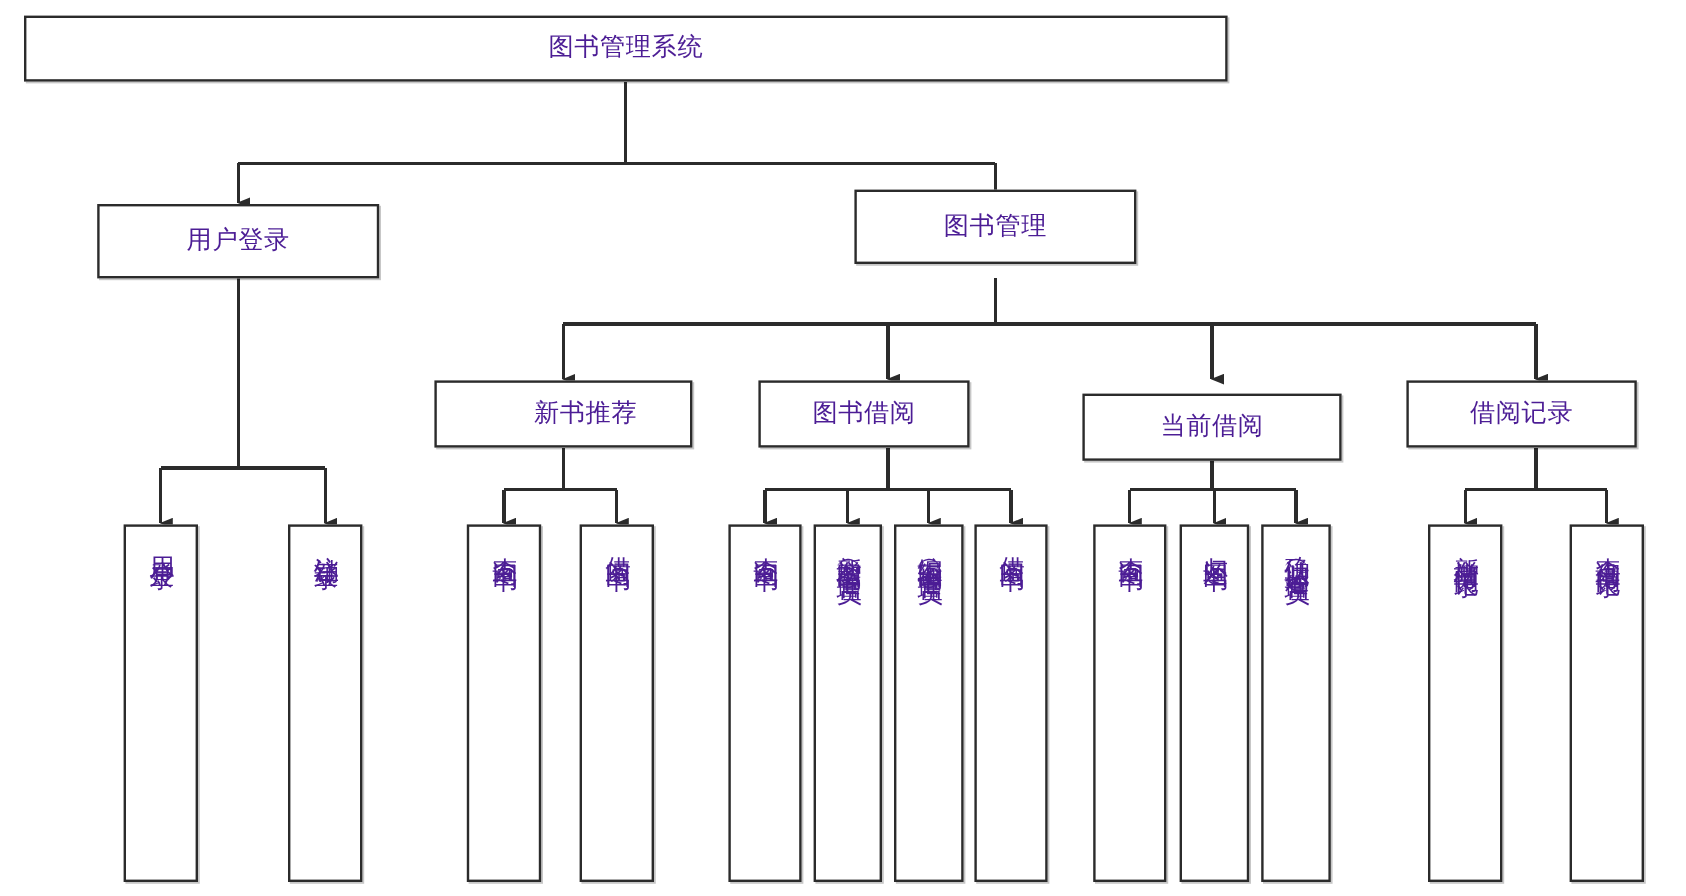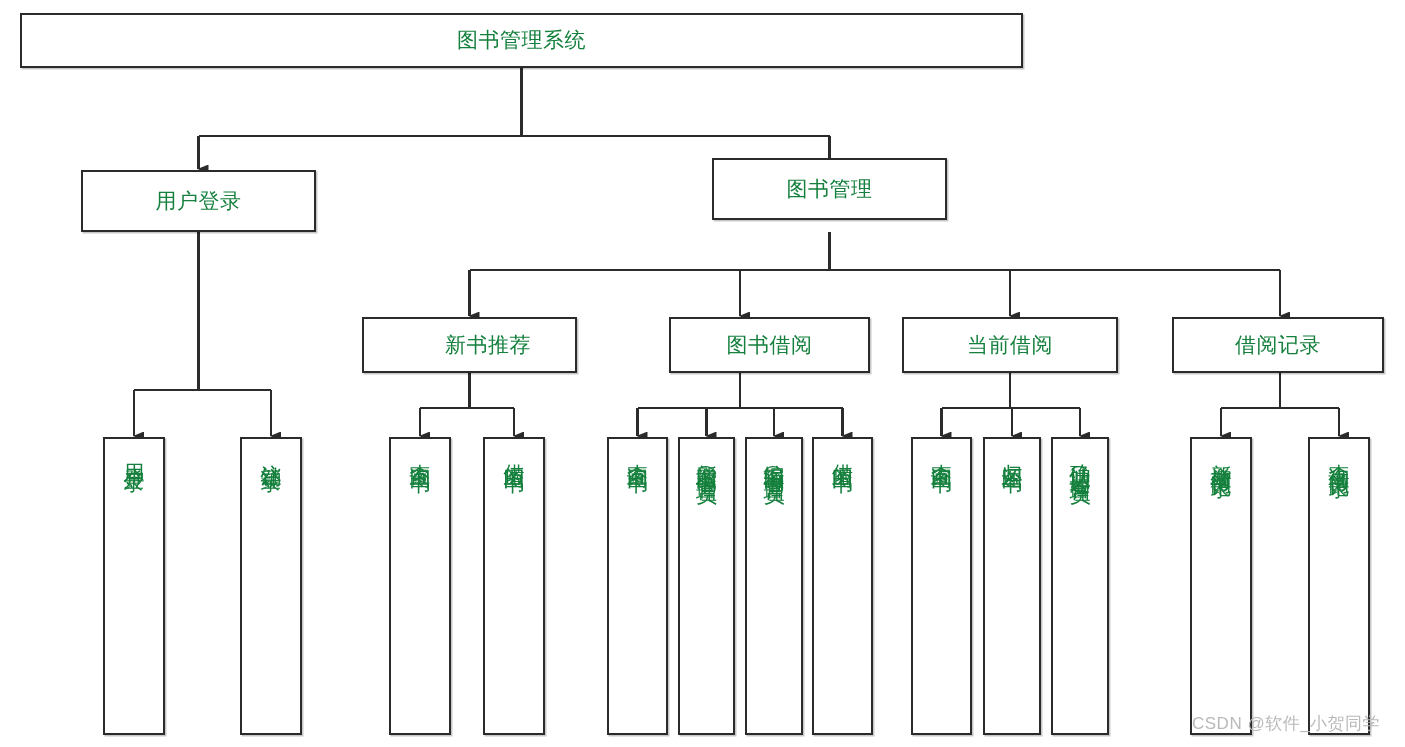--- a/index.html
+++ b/index.html
@@ -31,21 +31,21 @@
     position: absolute;
     box-sizing: border-box;
     background: #ffffff;
     border: 2px solid #2b2b2b;
     display: flex;
     align-items: center;
     justify-content: center;
     box-shadow: 1.5px 1.5px 0 rgba(0,0,0,0.22);
   }
   .node .label {
-    color: #15803d;
+    color: #4c1d95;
     letter-spacing: 0.5px;
     line-height: 1.18;
     text-align: center;
     white-space: pre-line;
   }
   .node.horiz .label {
     font-size: 21px;
   }
   .node.vert {
     align-items: flex-start;
@@ -122,27 +122,27 @@
       </div>
       <div class="node horiz" style="left: 81px; top: 170px; width: 235px; height: 62px;">
         <div class="label">用户登录</div>
       </div>
       <div class="node horiz" style="left: 712px; top: 158px; width: 235px; height: 62px;">
         <div class="label">图书管理</div>
       </div>
       <div class="node horiz" style="left: 362px; top: 317px; width: 215px; height: 56px; padding-left: 37px;">
         <div class="label">新书推荐</div>
       </div>
-      <div class="node horiz" style="left: 632px; top: 317px; width: 201px; height: 56px; margin-left: 37px;">
+      <div class="node horiz" style="left: 632px; top: 317px; width: 176px; height: 56px;">
         <div class="label">图书借阅</div>
       </div>
-      <div class="node horiz" style="left: 902px; top: 317px; width: 216px; height: 56px;">
+      <div class="node horiz" style="left: 902px; top: 328px; width: 216px; height: 56px;">
         <div class="label">当前借阅</div>
       </div>
-      <div class="node horiz" style="left: 1172px; top: 317px; width: 212px; height: 56px;">
+      <div class="node horiz" style="left: 1172px; top: 317px; width: 192px; height: 56px;">
         <div class="label">借阅记录</div>
       </div>
       <div class="node vert" style="left: 103px; top: 437px; width: 62px; height: 298px;">
         <div class="label">用户登录</div>
       </div>
       <div class="node vert" style="left: 240px; top: 437px; width: 62px; height: 298px;">
         <div class="label">注销登录</div>
       </div>
       <div class="node vert" style="left: 389px; top: 437px; width: 62px; height: 298px;">
         <div class="label">查询图书</div>
@@ -171,14 +171,13 @@
       <div class="node vert" style="left: 1051px; top: 437px; width: 58px; height: 298px;">
         <div class="label">确认归还（管理员）</div>
       </div>
       <div class="node vert" style="left: 1190px; top: 437px; width: 62px; height: 298px;">
         <div class="label">新增借阅记录</div>
       </div>
       <div class="node vert" style="left: 1308px; top: 437px; width: 62px; height: 298px;">
         <div class="label">查询借阅记录</div>
       </div>
     </div>
-  <div class="watermark">CSDN @软件_小贺同学</div>
 </div>
 
 </body></html>

